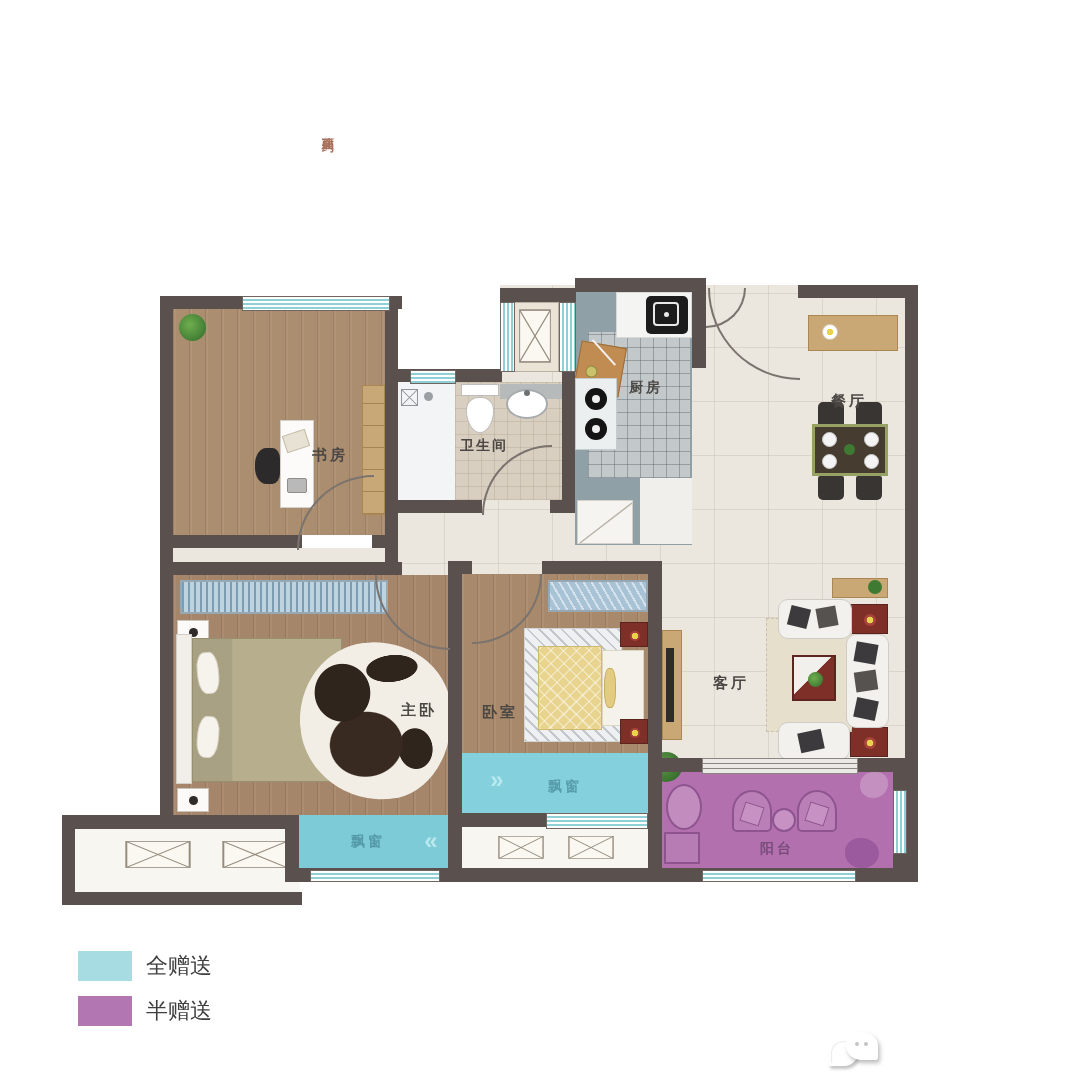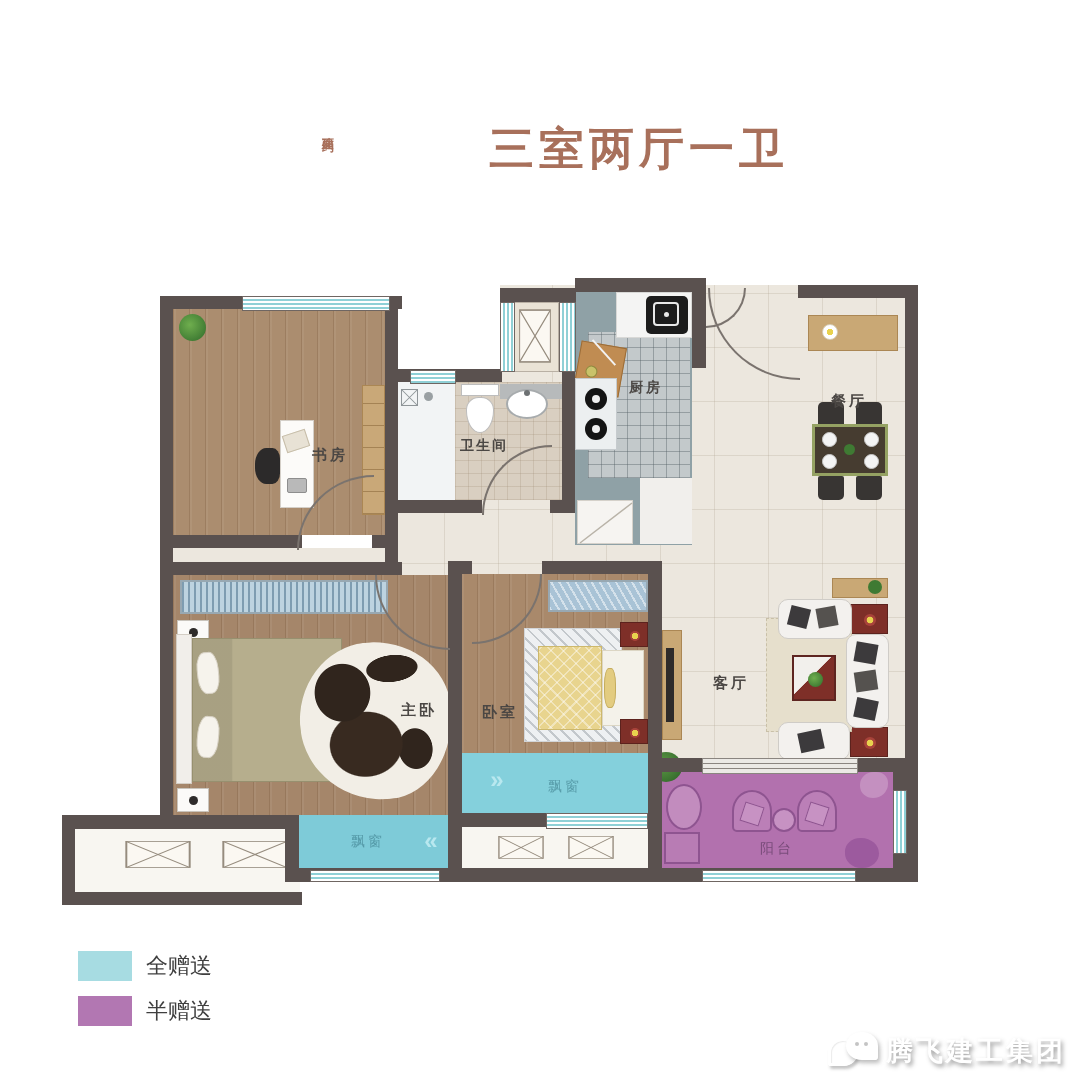--- a/index.html
+++ b/index.html
@@ -5,39 +5,38 @@
   html,body{margin:0;padding:0;background:#ffffff;}
   .page{position:relative;width:1080px;height:1080px;background:#ffffff;overflow:hidden;
         font-family:"Liberation Sans","DejaVu Sans",sans-serif;}
   .abs{position:absolute;}
   .w{position:absolute;background:#5a514f;}
   .winh{position:absolute;background:repeating-linear-gradient(180deg,#ffffff 0 2.5px,#8fd0d6 2.5px 4px);border:1px solid #6f6662;}
   .winv{position:absolute;background:repeating-linear-gradient(90deg,#ffffff 0 2.5px,#8fd0d6 2.5px 4px);border:1px solid #6f6662;}
   .arc{position:absolute;border:0 solid #7a736e;}
   .rlabel{position:absolute;transform:translate(-50%,-50%);font-weight:600;color:#4b4744;
           font-size:15px;letter-spacing:3px;white-space:nowrap;}
-  .baylabel{position:absolute;transform:translate(-50%,-50%);font-weight:400;color:rgba(35,95,110,0.45);
+  .baylabel{position:absolute;transform:translate(-50%,-50%);font-weight:700;color:rgba(35,95,110,0.45);
           font-size:14px;letter-spacing:3px;white-space:nowrap;}
   .chev{position:absolute;transform:translate(-50%,-50%);color:#b9e8ef;font-size:24px;font-weight:bold;}
   .furn{position:absolute;box-sizing:border-box;}
   .xbox{position:absolute;}
   .title-prefix{position:absolute;writing-mode:vertical-rl;font-size:12px;letter-spacing:2px;color:#a8705b;font-weight:600;}
   .title-area{position:absolute;font-size:58px;font-weight:bold;color:#a8705b;line-height:1;}
   .title-layout{position:absolute;font-size:45px;font-weight:bold;color:#a8705b;line-height:1.2;letter-spacing:5px;}
   .legend-label{position:absolute;font-size:22px;color:#3f3f3f;}
   .wm-text{position:absolute;font-size:27px;font-weight:bold;letter-spacing:3px;color:#ffffff;
            text-shadow:2px 3px 4px rgba(70,70,70,0.5);}
 </style>
 </head>
 <body>
 
 <div class="page">
 
   <div class="title-prefix" style="left:319px;top:127px;">建面约</div>
-  <div class="title-layout" style="left:489px;top:122px;">三室两厅一卫</div>
 
   <div class="abs" style="left:390px;top:285px;width:528px;height:495px;background-color:#ece7de;
               background-image:repeating-linear-gradient(0deg,rgba(170,158,138,0.25) 0 1px,transparent 1px 54px),
                                repeating-linear-gradient(90deg,rgba(170,158,138,0.25) 0 1px,transparent 1px 54px);"></div>
   <div class="abs" style="left:173px;top:548px;width:225px;height:14px;background:#ece7de;"></div>
   <div class="abs" style="left:173px;top:309px;width:212px;height:226px;background-color:#ab8d6f;
               background-image:repeating-linear-gradient(90deg,rgba(88,55,28,0.18) 0 1.5px,rgba(255,255,255,0.06) 1.5px 3px,transparent 3px 16px);"></div>
   <div class="abs" style="left:173px;top:575px;width:275px;height:240px;background-color:#a5866a;
               background-image:repeating-linear-gradient(90deg,rgba(88,55,28,0.18) 0 1.5px,rgba(255,255,255,0.06) 1.5px 3px,transparent 3px 16px);"></div>
   <div class="abs" style="left:461px;top:574px;width:187px;height:179px;background-color:#a9896b;
@@ -285,15 +284,14 @@
 
   <div class="abs" style="left:828px;top:1030px;width:54px;height:42px;">
     <div class="abs" style="left:0px;top:8px;width:24px;height:22px;border:3px solid #ffffff;border-radius:50% 50% 50% 10%;
                 box-shadow:2px 3px 3px rgba(90,90,90,0.35), inset 1px 1px 1px rgba(120,120,120,0.15);"></div>
     <div class="abs" style="left:18px;top:2px;width:32px;height:28px;background:#ffffff;border-radius:50% 50% 10% 50%;
                 box-shadow:2px 3px 4px rgba(90,90,90,0.4);">
       <div class="abs" style="left:9px;top:10px;width:4px;height:4px;border-radius:50%;background:#c4c4c4;"></div>
       <div class="abs" style="left:18px;top:10px;width:4px;height:4px;border-radius:50%;background:#c4c4c4;"></div>
     </div>
   </div>
-  <div class="wm-text" style="left:886px;top:1033px;">腾飞建工集团</div>
 
 </div>
 
 </body></html>

